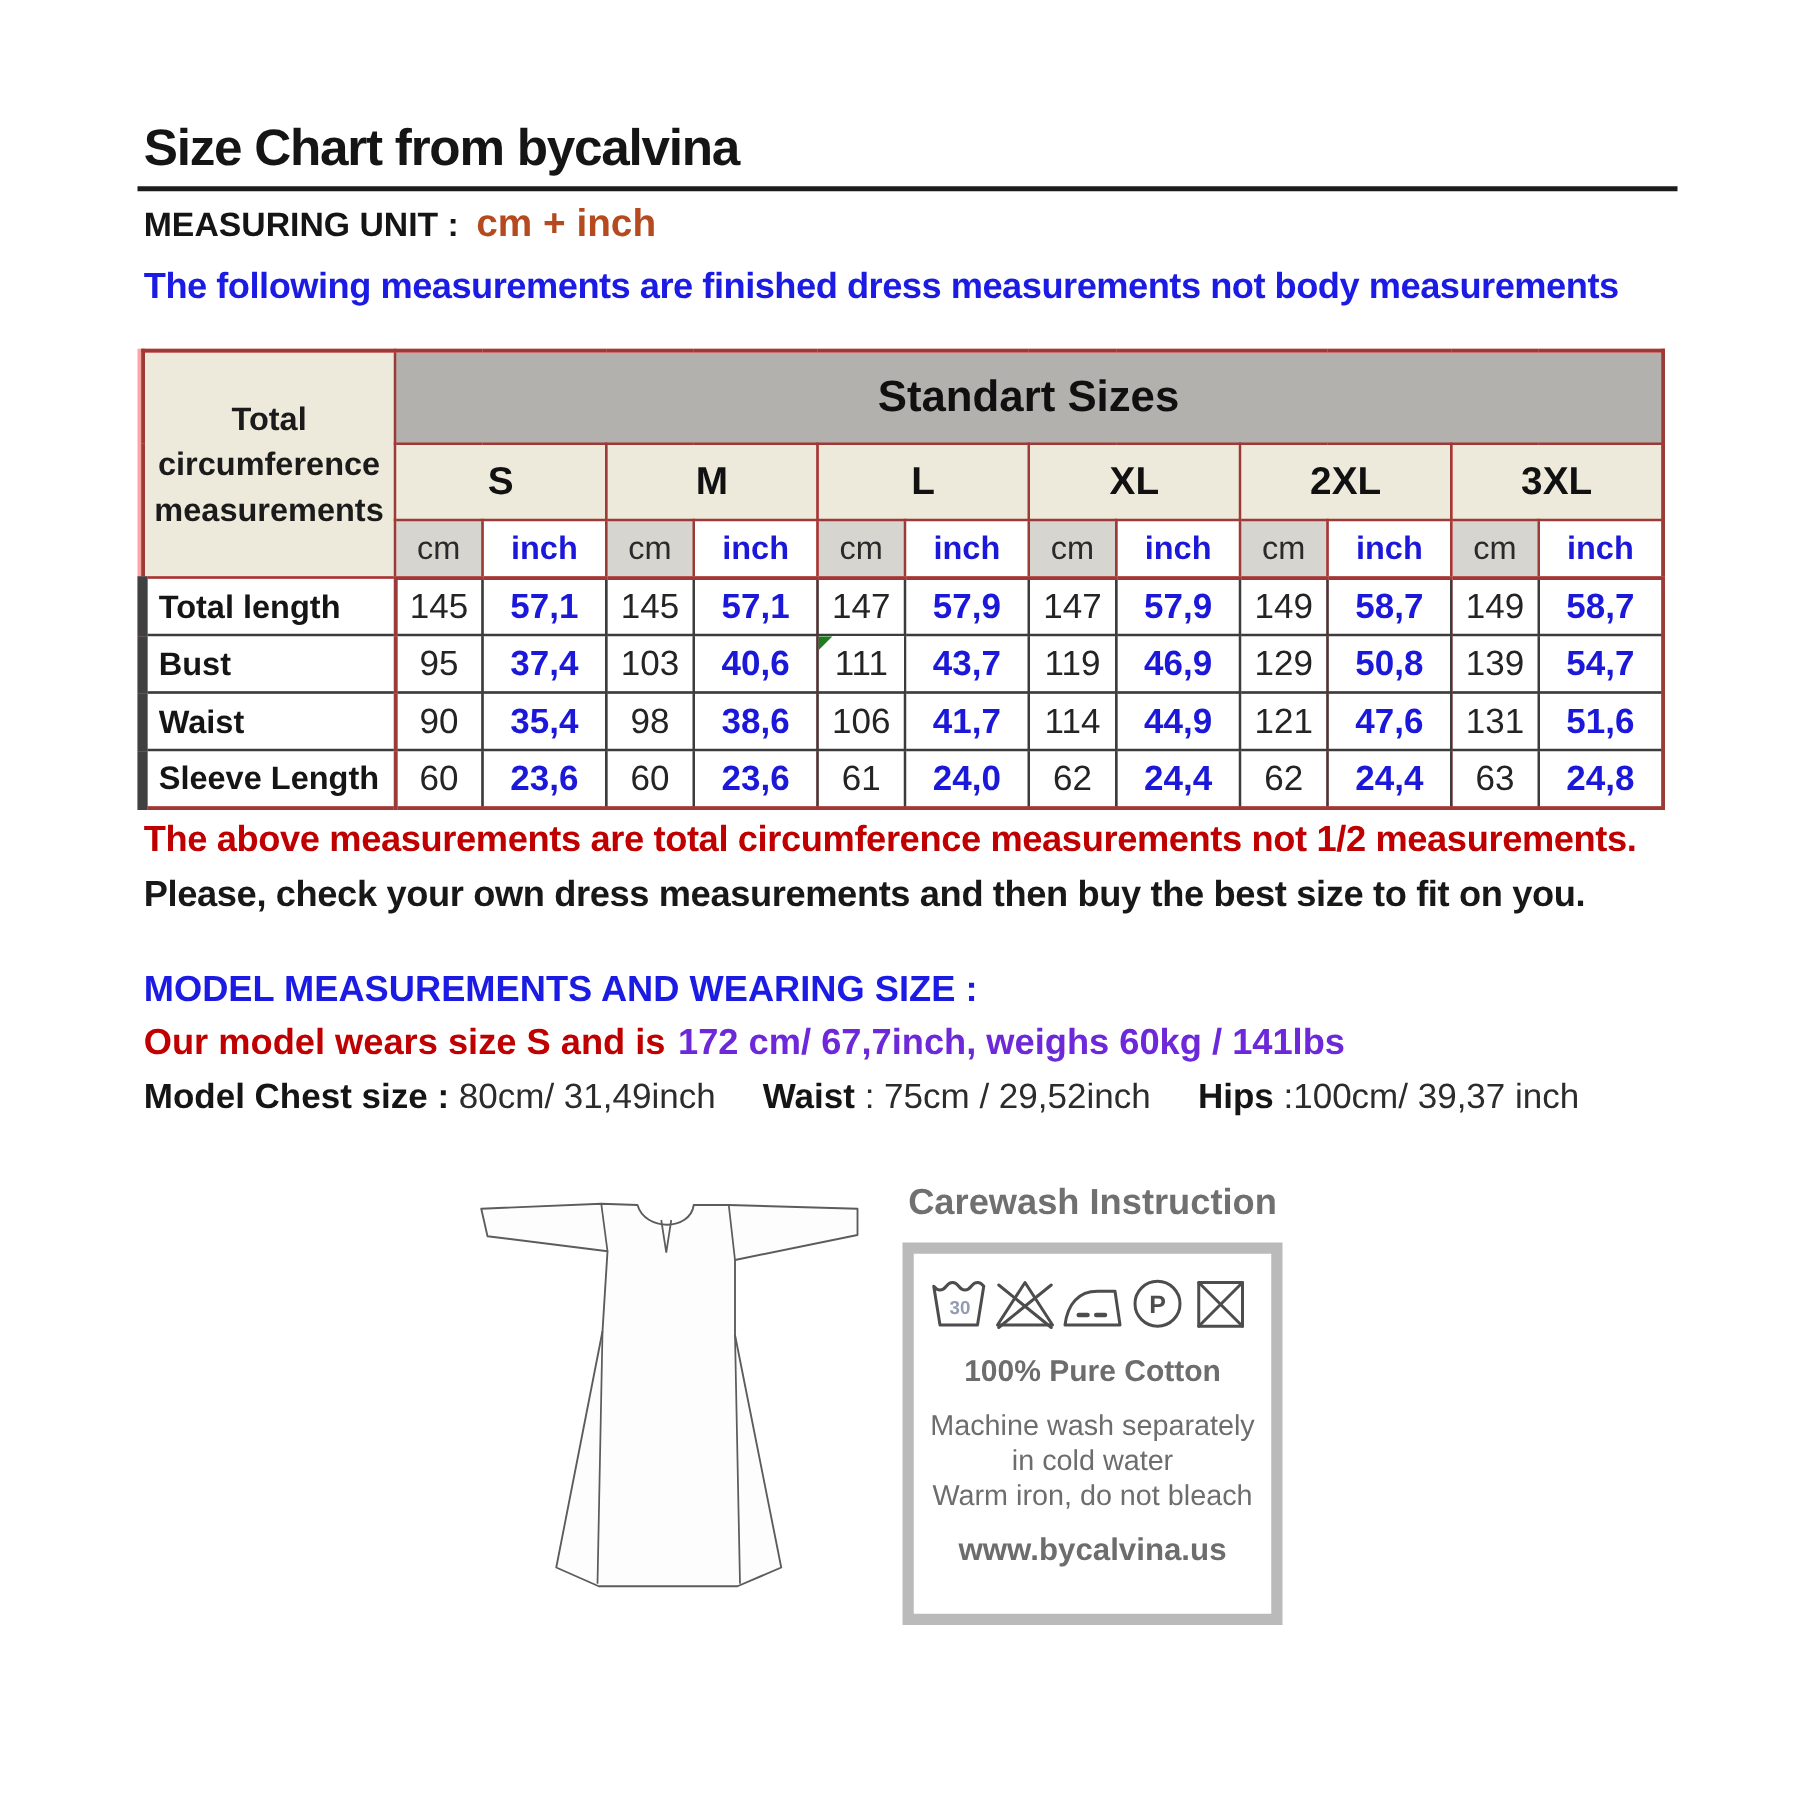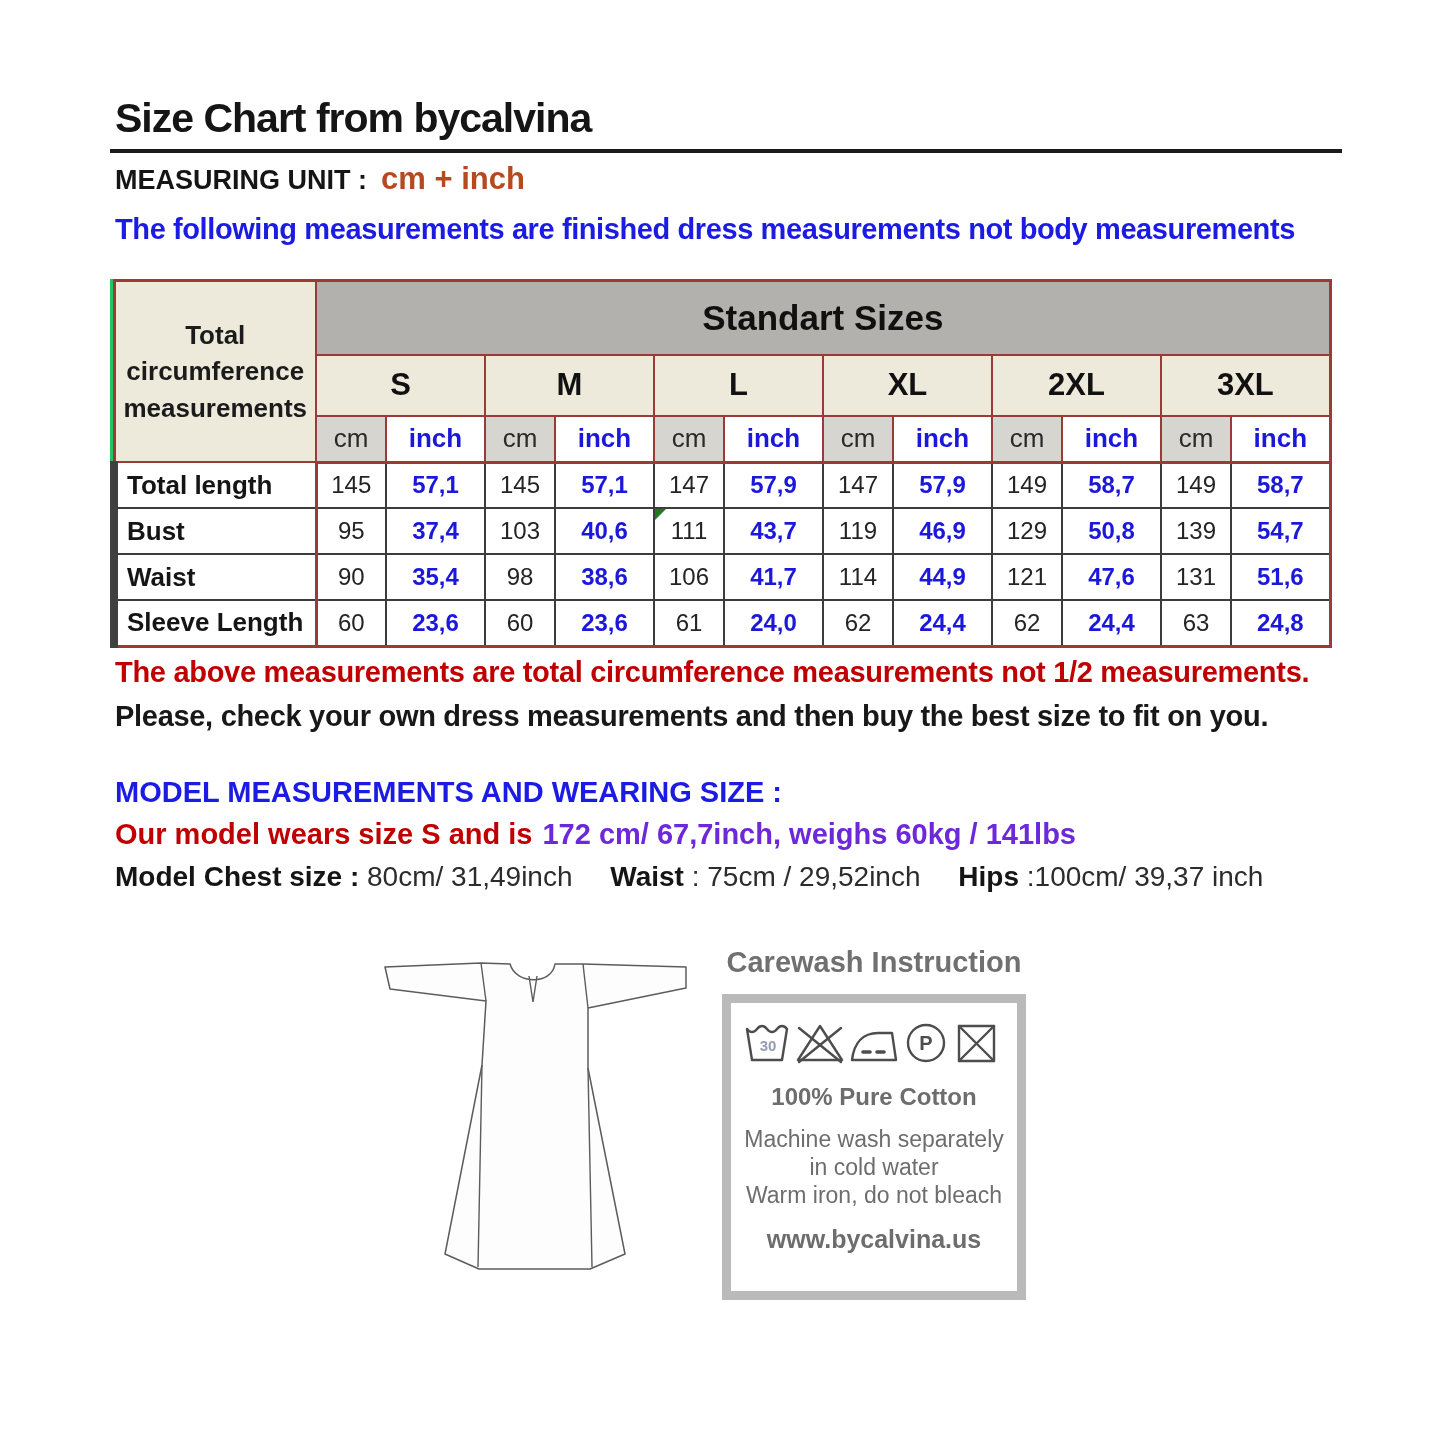--- a/index.html
+++ b/index.html
@@ -10,31 +10,31 @@
   .abs{position:absolute;}
 
   
   .doc-title{left:115px;top:95px;font-size:41px;font-weight:bold;color:#151515;letter-spacing:-1px;}
   .title-rule{left:110px;top:149px;width:1232px;height:4px;background:#1c1c1c;}
   .measuring{left:115px;top:161px;font-size:27px;font-weight:bold;color:#151515;}
   .measuring .unit-val{font-size:31px;color:#b54a1f;margin-left:14px;}
   .note-blue{left:115px;top:213px;font-size:29px;font-weight:bold;color:#1b1be4;letter-spacing:-0.4px;}
 
   
-  .size-table{left:110px;top:279px;border-collapse:collapse;table-layout:fixed;width:1077px;border:3px solid #9c3a37;background:#22c55e;}
+  .size-table{left:110px;top:279px;border-collapse:collapse;table-layout:fixed;width:1077px;border:3px solid #9c3a37;background:#fca5a5;}
   .size-table th,.size-table td{padding:0;text-align:center;vertical-align:middle;overflow:hidden;}
   .corner-cell{background:#edeadc;border:2px solid #9c3a37;font-size:26px;font-weight:bold;color:#1b1b1b;line-height:1.4;padding:0 4px;}
   .group-cell{background:#b3b1ae;border:2px solid #9c3a37;font-size:35px;font-weight:bold;color:#101010;}
   .size-cell{background:#edeadc;border:2px solid #9c3a37;font-size:31px;font-weight:bold;color:#111;}
   .unit-cell{border:2px solid #9c3a37;border-bottom:3px solid #9c3a37;font-size:26px;height:44px;}
   .unit-cm{background:#d7d5cf;font-weight:normal;color:#2a2a2a;}
   .unit-inch{background:#ffffff;font-weight:bold;color:#1b18d9;}
   tr.h-group{height:74px;} tr.h-size{height:61px;}
   tr.data-row{height:46px;}
-  tr.data-row td{border:2px solid #3c3c3c;font-size:24px;background:#fff;}
+  tr.data-row td{border:2px solid #3c3c3c;font-size:28px;background:#fff;}
   tr.data-row td.row-label{border-left:8px solid #404040;border-right:3px solid #9c3a37;font-weight:bold;text-align:left;padding-left:9px;font-size:26px;color:#151515;}
   td.cm-val{color:#242424;}
   td.inch-val{font-weight:bold;color:#1b18d9;}
   td.rel{position:relative;}
   .comment-tri{position:absolute;left:0;top:0;width:0;height:0;border-top:11px solid #1e7c1e;border-right:11px solid transparent;}
 
   
   .note-red{left:115px;top:656px;font-size:29px;font-weight:bold;color:#c00000;letter-spacing:-0.3px;}
   .note-fit{left:115px;top:700px;font-size:29px;font-weight:bold;color:#181818;letter-spacing:-0.3px;}
 

